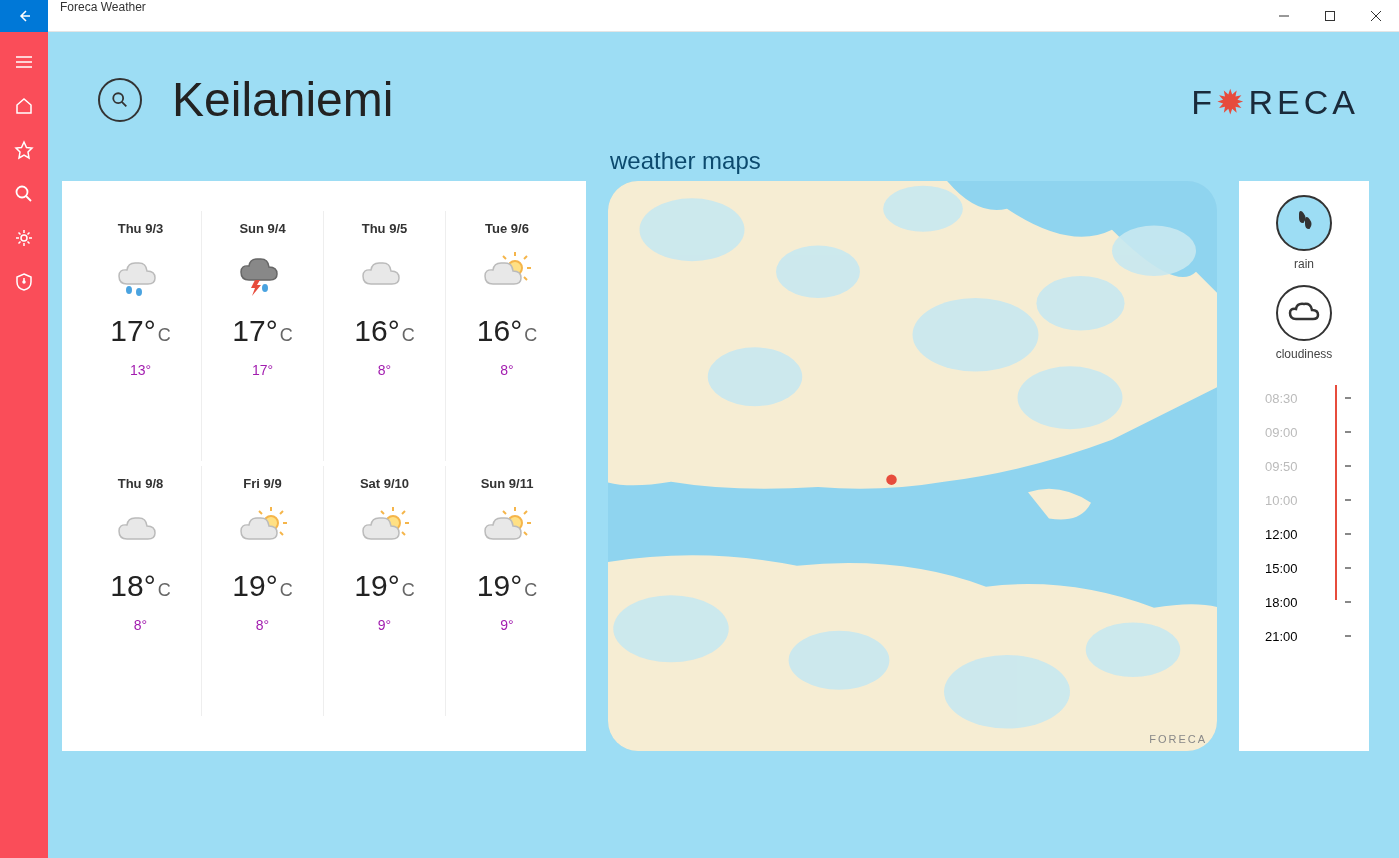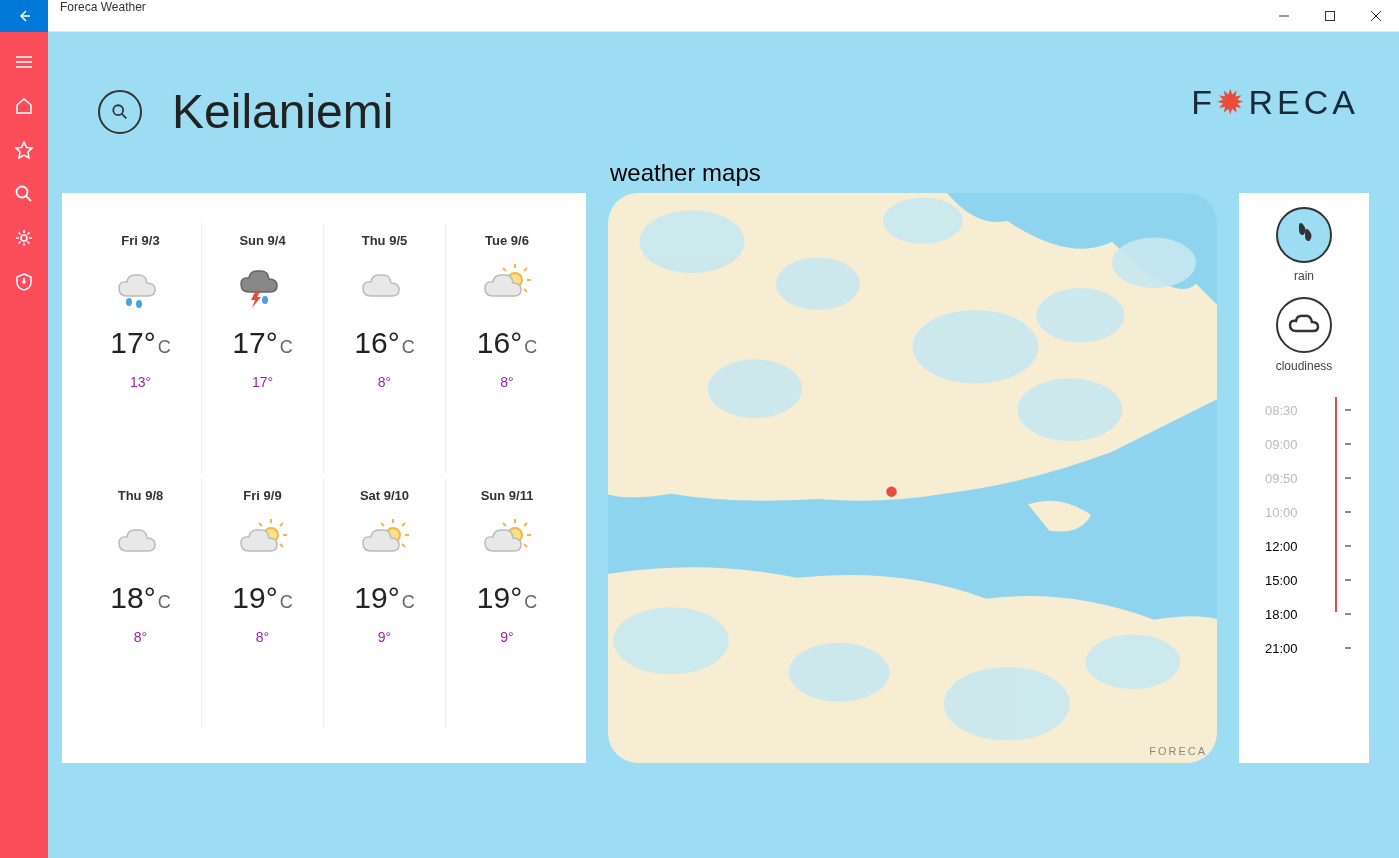--- a/index.html
+++ b/index.html
@@ -10,28 +10,28 @@
 .titlebar .title { font-size: 12px; color: #333; padding-left: 12px; flex: 1; }
 .titlebar .wbtn { width: 46px; height: 32px; display: flex; align-items: center; justify-content: center; cursor: pointer; color: #333; font-size: 12px; }
 
 .app { display: flex; height: 826px; }
 .sidebar { width: 48px; background: #fa4d59; display: flex; flex-direction: column; align-items: center; padding-top: 8px; }
 .sidebar .sbtn { width: 48px; height: 44px; display: flex; align-items: center; justify-content: center; cursor: pointer; color: #fff; }
 .sidebar .sbtn svg { width: 20px; height: 20px; }
 
 .main { flex: 1; background: #9dddf4; position: relative; }
 
-.header { display: flex; align-items: center; padding: 40px 50px 10px 50px; margin-top: 12px; }
+.header { display: flex; align-items: center; padding: 40px 50px 10px 50px; }
 .search-circle { width: 44px; height: 44px; border: 2px solid #333; border-radius: 50%; display: flex; align-items: center; justify-content: center; cursor: pointer; margin-right: 30px; }
 .search-circle svg { width: 18px; height: 18px; }
 .city { font-size: 48px; font-weight: 300; color: #222; }
 .brand { position: absolute; right: 40px; top: 50px; font-size: 34px; font-weight: 400; letter-spacing: 4px; color: #1a2a3a; font-family: "Segoe UI Light", "Segoe UI", sans-serif; }
 .brand .gear { color: #e74c3c; display: inline-block; }
 
-.maps-title { font-size: 24px; font-weight: 300; color: #000000; margin-left: 562px; margin-top: 10px; margin-bottom: 6px; }
+.maps-title { font-size: 24px; font-weight: 300; color: #0c4a6e; margin-left: 562px; margin-top: 10px; margin-bottom: 6px; }
 
 .panels { display: flex; padding: 0 30px 30px 14px; gap: 22px; height: 600px; }
 
 .forecast-panel { width: 524px; background: #fff; padding: 30px 18px; display: flex; flex-wrap: wrap; gap: 0; }
 .day { width: 122px; height: 250px; text-align: center; padding: 10px 4px; border-right: 1px solid #eee; cursor: pointer; }
 .day:nth-child(4n) { border-right: none; }
 .day .date { font-size: 13px; font-weight: bold; color: #333; margin-bottom: 10px; }
 .day .icon { height: 56px; display: flex; align-items: center; justify-content: center; margin-bottom: 12px; }
 .day .hi { font-size: 30px; font-weight: 300; color: #222; }
 .day .hi .unit { font-size: 18px; color: #666; margin-left: 2px; }
@@ -135,21 +135,21 @@
         <span>F</span><span class="gear">✹</span><span>RECA</span>
       </div>
     </div>
 
     <div class="maps-title">weather maps</div>
 
     <div class="panels">
 
       <div class="forecast-panel" id="forecast-panel">
           <div class="day">
-            <div class="date">Fri 9/3</div>
+            <div class="date">Thu 9/3</div>
             <div class="icon">
               <svg class="wsvg" viewBox="0 0 56 48">
                 <path d="M14 34 Q6 34 6 26 Q6 19 14 20 Q15 12 24 13 Q33 12 34 21 Q42 21 42 28 Q42 34 35 34 Z" fill="#e8e8e8" stroke="#bbb" stroke-width="1.5"></path>
                 <g fill="#4aa3e0">
                   <ellipse cx="16" cy="40" rx="3" ry="4"></ellipse>
                   <ellipse cx="26" cy="42" rx="3" ry="4"></ellipse>
                 </g>
               </svg>
             </div>
             <div class="hi">17°<span class="unit">C</span></div>

